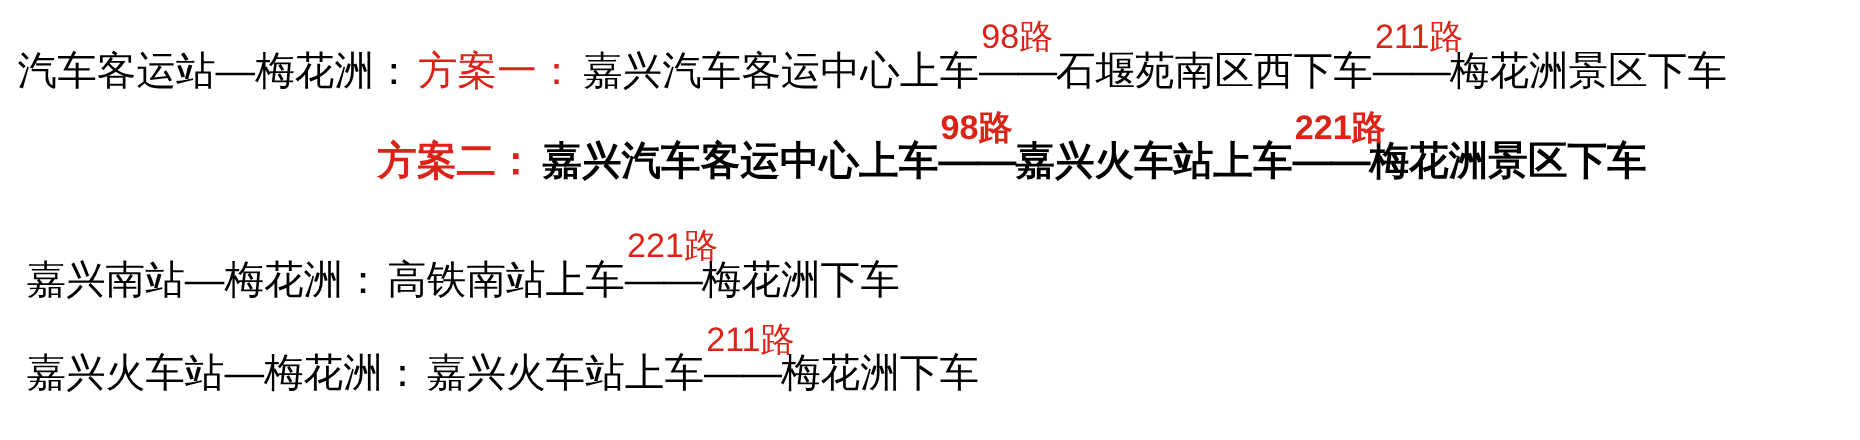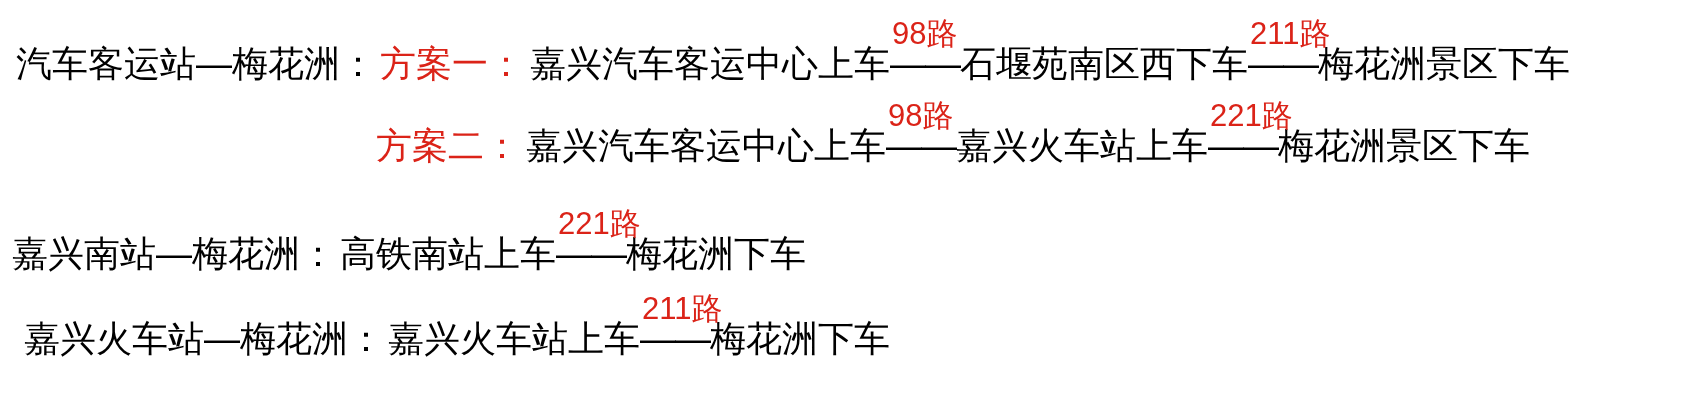--- a/index.html
+++ b/index.html
@@ -48,16 +48,16 @@
     line-height: 31px;
     color: var(--accent, #db2318);
     white-space: nowrap;
   }
 </style>
 </head>
 <body style="background: rgb(255, 255, 255);">
 
 <div id="doc">
     <div class="route-line" style="left: 16px; top: 45px; color: rgb(0, 0, 0);"><span class="route-prefix">汽车客运站—梅花洲：</span><span class="plan-label">方案一：</span><span>嘉兴汽车客运中心上车</span><span class="connector"><span class="bus-label">98路</span><span class="dash">——</span></span><span>石堰苑南区西下车</span><span class="connector"><span class="bus-label">211路</span><span class="dash">——</span></span><span>梅花洲景区下车</span></div>
-    <div class="route-line" style="left: 376px; top: 127px; color: rgb(0, 0, 0);"><span class="plan-label">方案二：</span><span>嘉兴汽车客运中心上车</span><span class="connector"><span class="bus-label">98路</span><span class="dash">——</span></span><span>嘉兴火车站上车</span><span class="connector"><span class="bus-label">221路</span><span class="dash">——</span></span><span>梅花洲景区下车</span></div>
-    <div class="route-line" style="left: 12px; top: 235px; color: rgb(0, 0, 0);"><span class="route-prefix">嘉兴南站—梅花洲：</span><span>高铁南站上车</span><span class="connector"><span class="bus-label">221路</span><span class="dash">——</span></span><span>梅花洲下车</span></div>
+    <div class="route-line" style="left: 343px; top: 127px; color: rgb(0, 0, 0); font-weight: bold;"><span class="plan-label">方案二：</span><span>嘉兴汽车客运中心上车</span><span class="connector"><span class="bus-label">98路</span><span class="dash">——</span></span><span>嘉兴火车站上车</span><span class="connector"><span class="bus-label">221路</span><span class="dash">——</span></span><span>梅花洲景区下车</span></div>
+    <div class="route-line" style="left: 24px; top: 235px; color: rgb(0, 0, 0);"><span class="route-prefix">嘉兴南站—梅花洲：</span><span>高铁南站上车</span><span class="connector"><span class="bus-label">221路</span><span class="dash">——</span></span><span>梅花洲下车</span></div>
     <div class="route-line" style="left: 24px; top: 320px; color: rgb(0, 0, 0);"><span class="route-prefix">嘉兴火车站—梅花洲：</span><span>嘉兴火车站上车</span><span class="connector"><span class="bus-label">211路</span><span class="dash">——</span></span><span>梅花洲下车</span></div>
   </div>
 
 </body></html>

